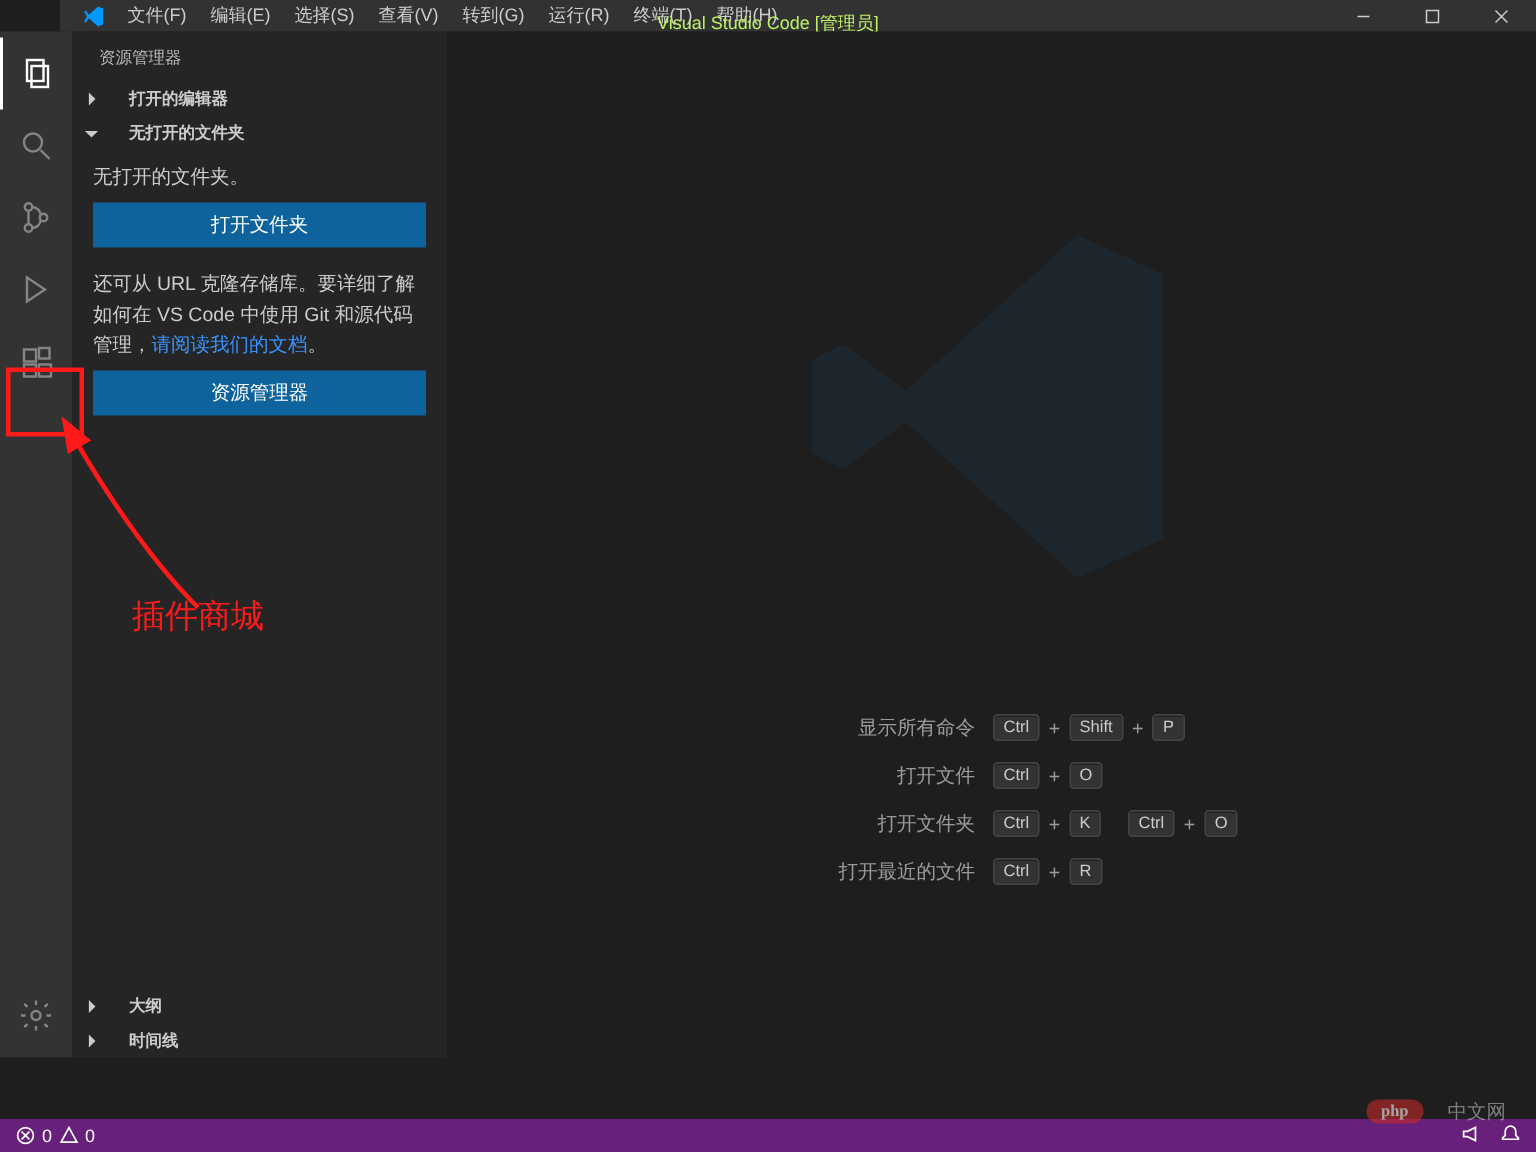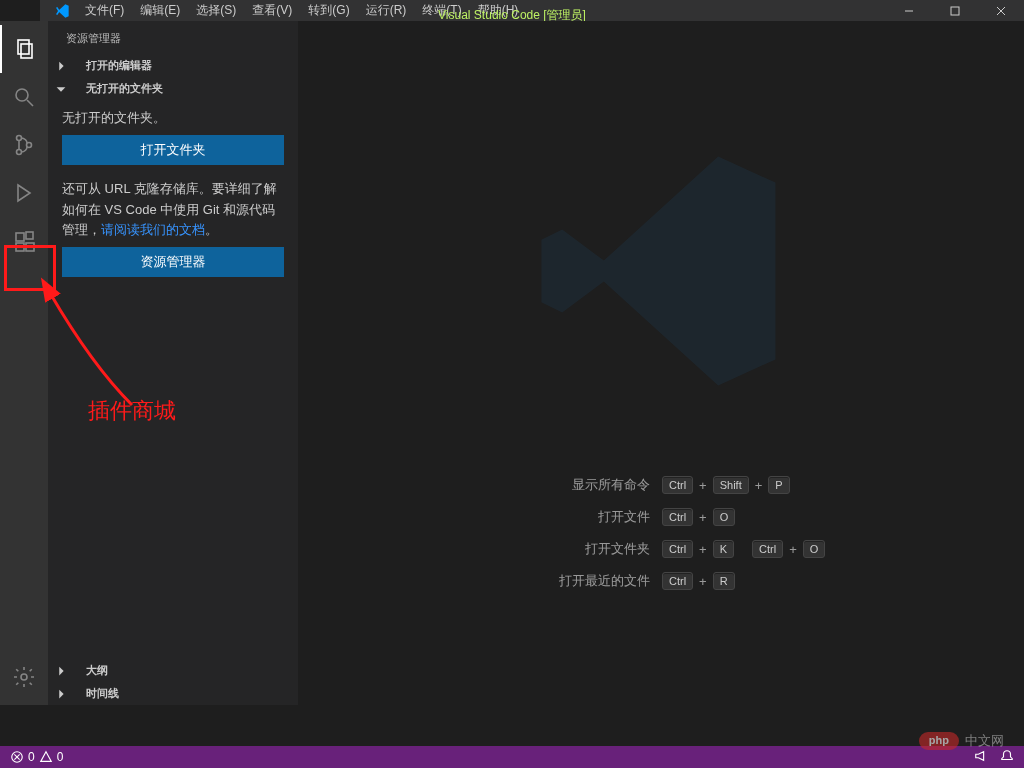--- a/index.html
+++ b/index.html
@@ -124,22 +124,22 @@
     z-index:25; pointer-events:none;
   }
   .red-arrow svg { width:100%; height:100%; overflow:visible; }
   .red-label {
     position:absolute; left:88px; top:396px; color:#ff1a1a; font-size:22px;
     font-family:"Microsoft YaHei","SimSun",sans-serif; z-index:25; pointer-events:none;
   }
 
   
   .php-watermark {
-    position:absolute; right:20px; bottom:18px; display:flex; gap:6px;
-    opacity:0.6; z-index:30; pointer-events:none;
+    position:absolute; right:20px; bottom:18px; display:flex; align-items:center; gap:16px;
+    opacity:0.6; z-index:30; pointer-events:none;font-family:Liberation Serif, serif;
   }
   .php-oval {
     background:#c62828; color:#fff; font-weight:600; font-size:11px;
     padding:2px 10px; border-radius:10px;
   }
   .php-text { color:#bdbdbd; font-size:13px; }
 </style>
 </head>
 <body>
 

